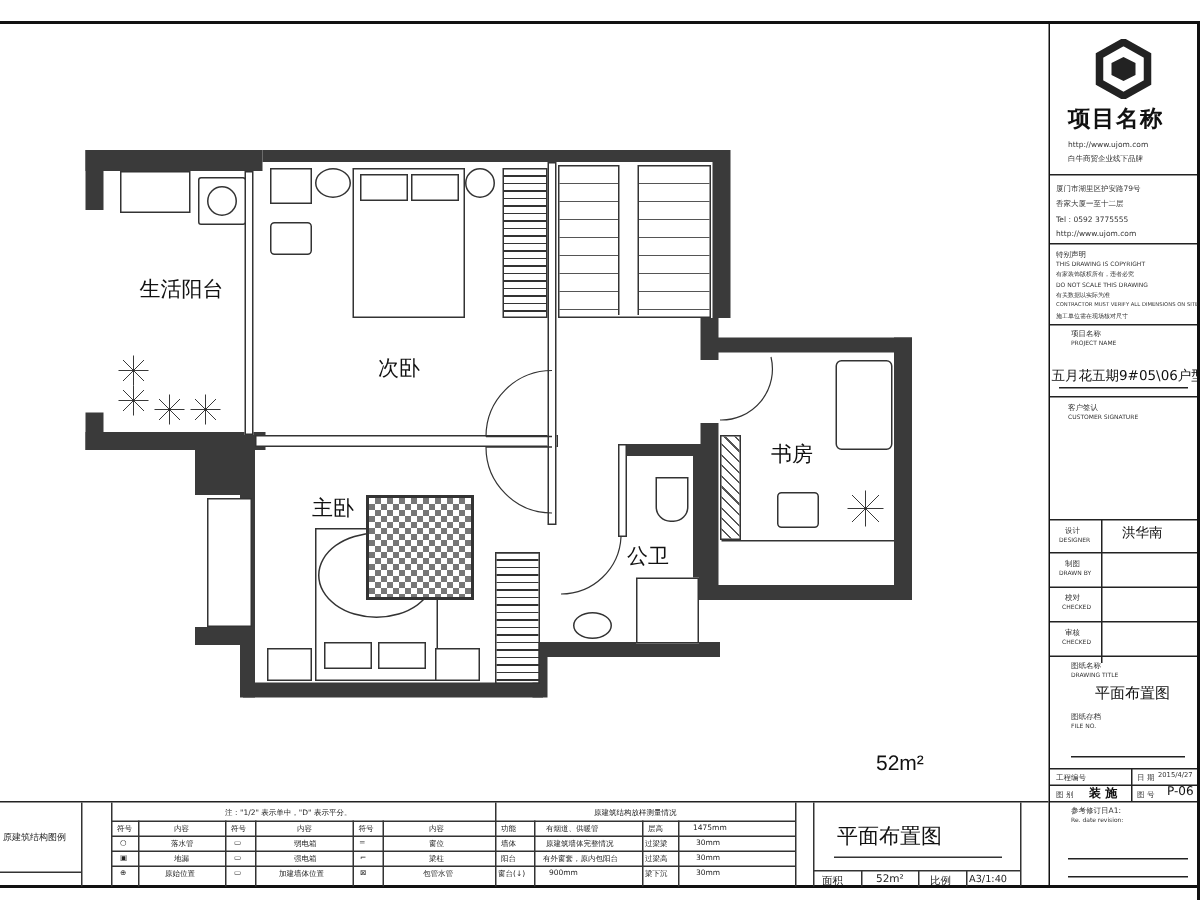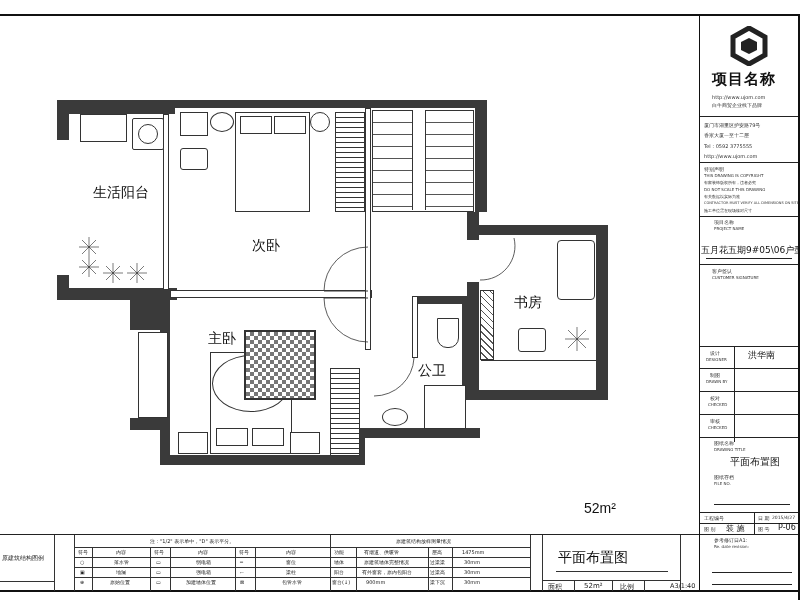--- a/index.html
+++ b/index.html
@@ -212,21 +212,21 @@
   <div class="lbl" style="left:14px;top:465px;font-size:4px;">FILE NO.</div>
   <div class="abs" style="left:14px;top:488px;width:76px;height:1px;background:#222;"></div>
 
   <div class="row" style="top:496px;"></div>
   <div class="abs" style="left:54px;top:496px;width:1px;height:22px;background:#222;"></div>
   <div class="lbl" style="left:4px;top:499px;">工程编号</div>
   <div class="lbl" style="left:58px;top:499px;">日 期</div>
   <div class="lbl" style="left:72px;top:499px;font-size:4.5px;">2015/4/27</div>
   <div class="row" style="top:507px;"></div>
   <div class="lbl" style="left:4px;top:510px;">图 别</div>
-  <div class="big" style="left:26px;top:507px;font-size:8px;">装 施</div>
+  <div class="big" style="left:26px;top:507px;font-size:8px;font-weight:bold;">装 施</div>
   <div class="lbl" style="left:58px;top:510px;">图 号</div>
   <div class="big" style="left:78px;top:507px;font-size:8px;">P-06</div>
   <div class="row" style="top:518px;"></div>
   <div class="lbl" style="left:14px;top:521px;">参考修订日A1:</div>
   <div class="lbl" style="left:14px;top:528px;font-size:4px;">Re. date revision:</div>
   <div class="abs" style="left:12px;top:556px;width:80px;height:1px;background:#222;"></div>
   <div class="abs" style="left:12px;top:568px;width:80px;height:1px;background:#222;"></div>
 </div>
 
 <div class="abs legend">
@@ -306,14 +306,14 @@
   <div class="vline" style="left:680px;top:0;height:56px;"></div>
   <div class="abs" style="left:558px;top:14px;font-size:14px;font-family:'DejaVu Serif','Liberation Serif',serif;">平面布置图</div>
   <div class="hline" style="left:556px;top:36px;width:112px;"></div>
   <div class="hline" style="left:542px;top:45px;width:138px;"></div>
   <div class="vline" style="left:574px;top:45px;height:11px;"></div>
   <div class="vline" style="left:612px;top:45px;height:11px;"></div>
   <div class="vline" style="left:644px;top:45px;height:11px;"></div>
   <div class="cell" style="left:548px;top:47px;font-size:7px;">面积</div>
   <div class="cell" style="left:584px;top:47px;font-size:7px;">52m²</div>
   <div class="cell" style="left:620px;top:47px;font-size:7px;">比例</div>
-  <div class="cell" style="left:646px;top:47px;font-size:6.5px;padding-left:24px;">A3/1:40</div>
+  <div class="cell" style="left:646px;top:47px;font-size:6.5px;">A3/1:40</div>
 </div>
 
 </body></html>

